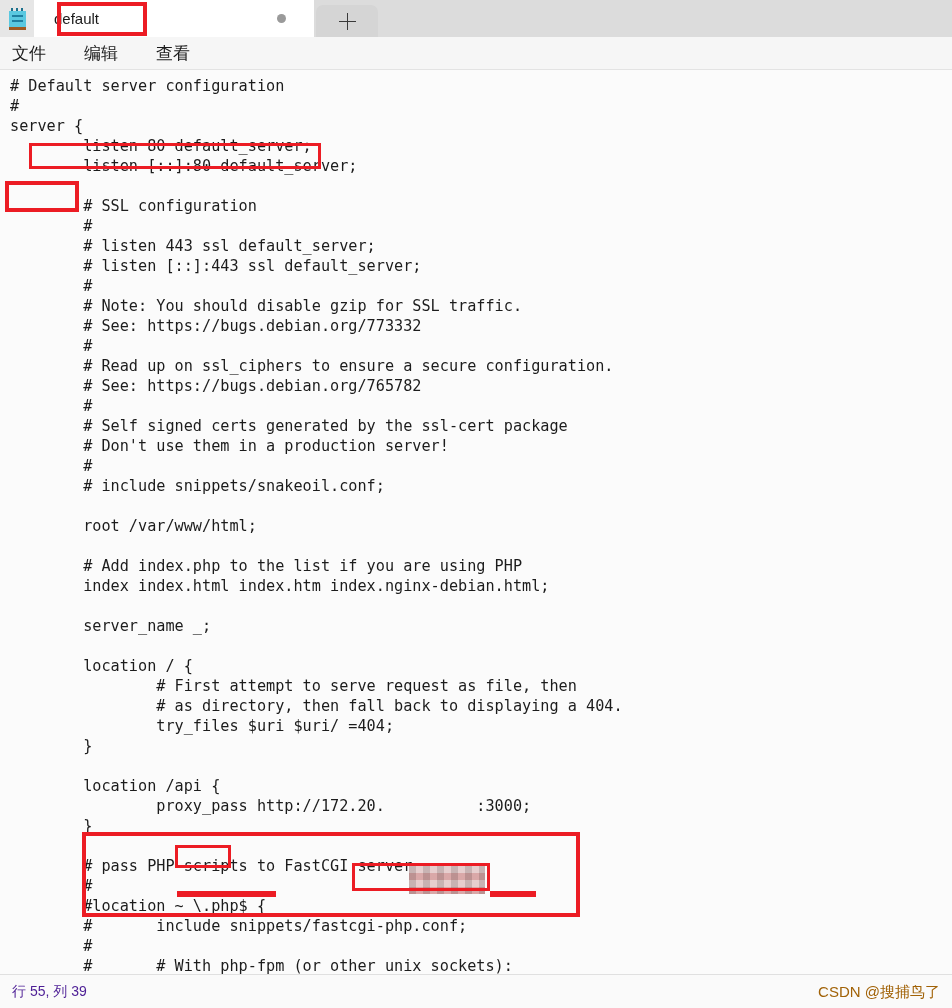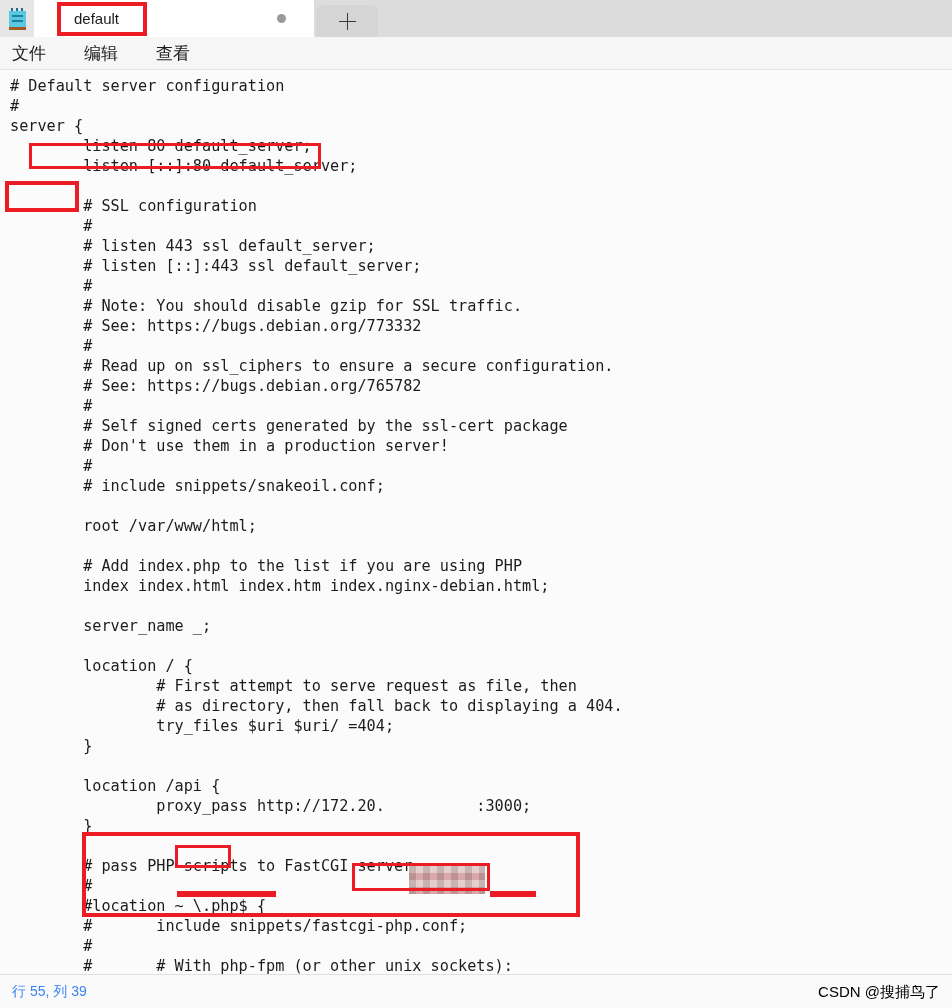--- a/index.html
+++ b/index.html
@@ -71,21 +71,21 @@
   .tab-active {
     position: relative;
     height: 37px;
     min-width: 280px;
     background: #ffffff;
     display: flex;
     align-items: center;
     box-sizing: border-box;
   }
   .tab-title {
-    padding-left: 40px;
+    padding-left: 20px;
     font-size: 15px;
     color: #1a1a1a;
     font-family: "Liberation Sans", sans-serif;
   }
   .tab-dot {
     width: 9px;
     height: 9px;
     border-radius: 50%;
     background: #9a9a9a;
     margin-left: auto;
@@ -182,30 +182,30 @@
     background: #fafafa;
     border-top: 1px solid #e0e0e0;
     display: flex;
     align-items: center;
     padding-left: 12px;
     box-sizing: border-box;
     position: relative;
   }
   .status-text {
     font-size: 14px;
-    color: #3b82f6;
+    color: #4c1d95;
     font-family: "Liberation Sans", sans-serif;
   }
   .watermark {
     position: absolute;
     right: 12px;
     top: 50%;
     transform: translateY(-50%);
     font-size: 15px;
-    color: #000000;
+    color: #a16207;
     font-family: "Liberation Sans", sans-serif;
     white-space: nowrap;
   }
 </style>
 </head>
 <body>
 
 <div class="tabbar">
   <div class="app-icon">
     <div class="notepad-glyph">

